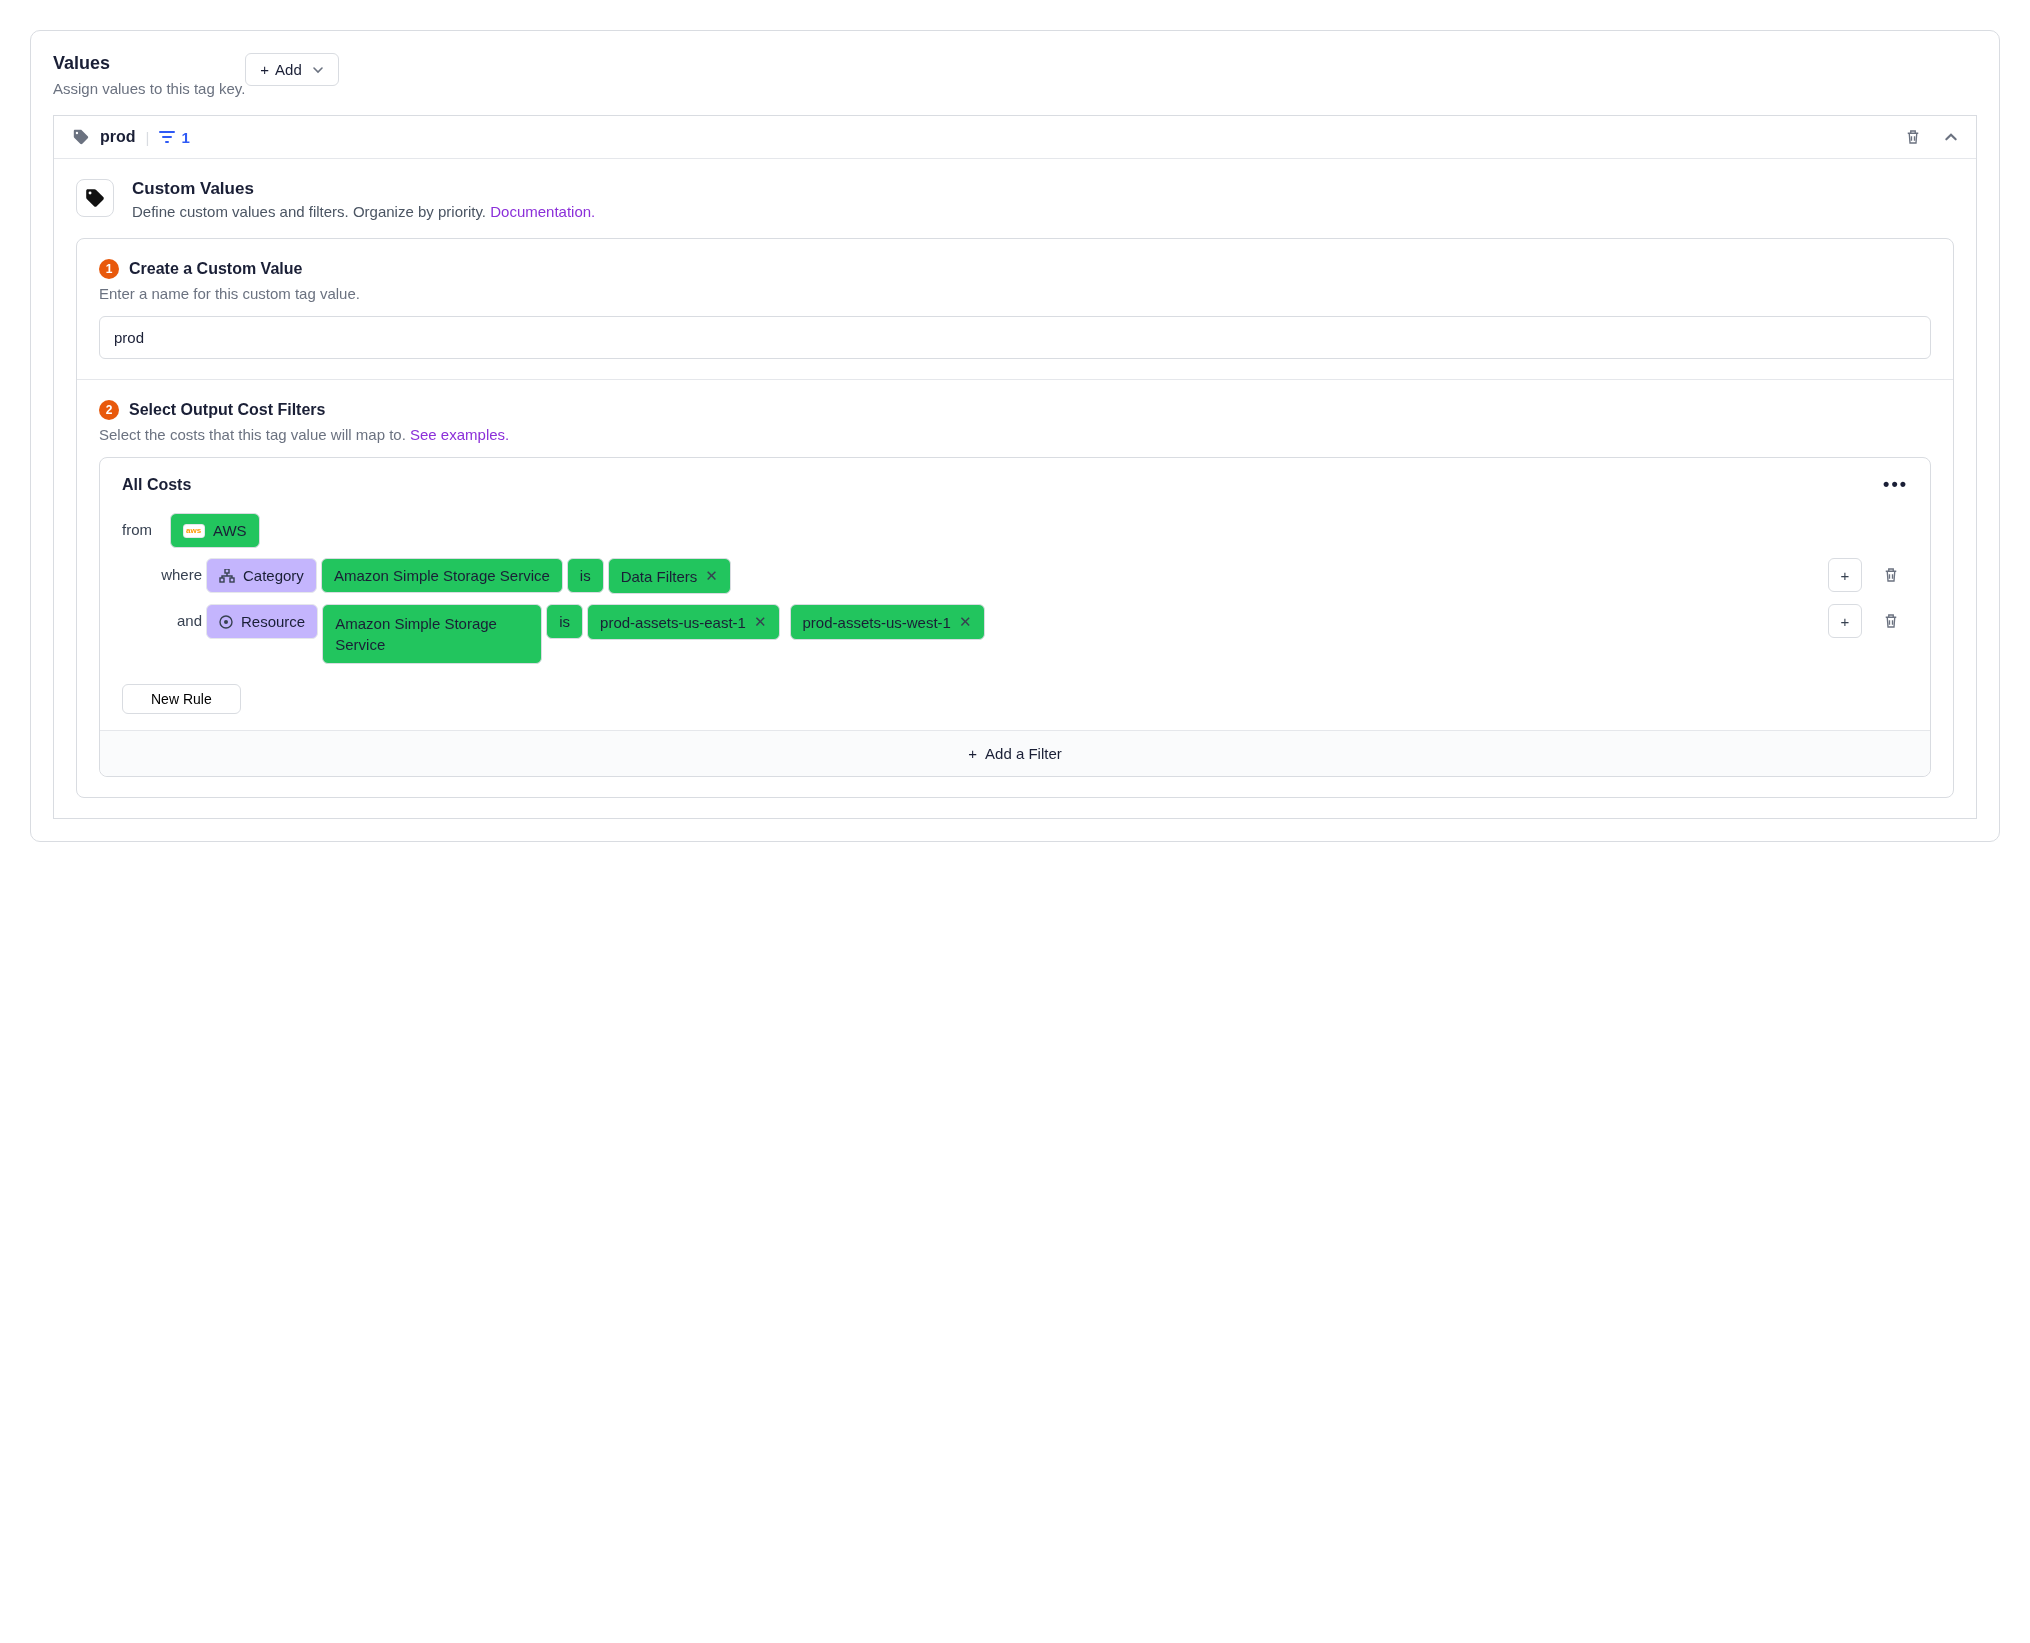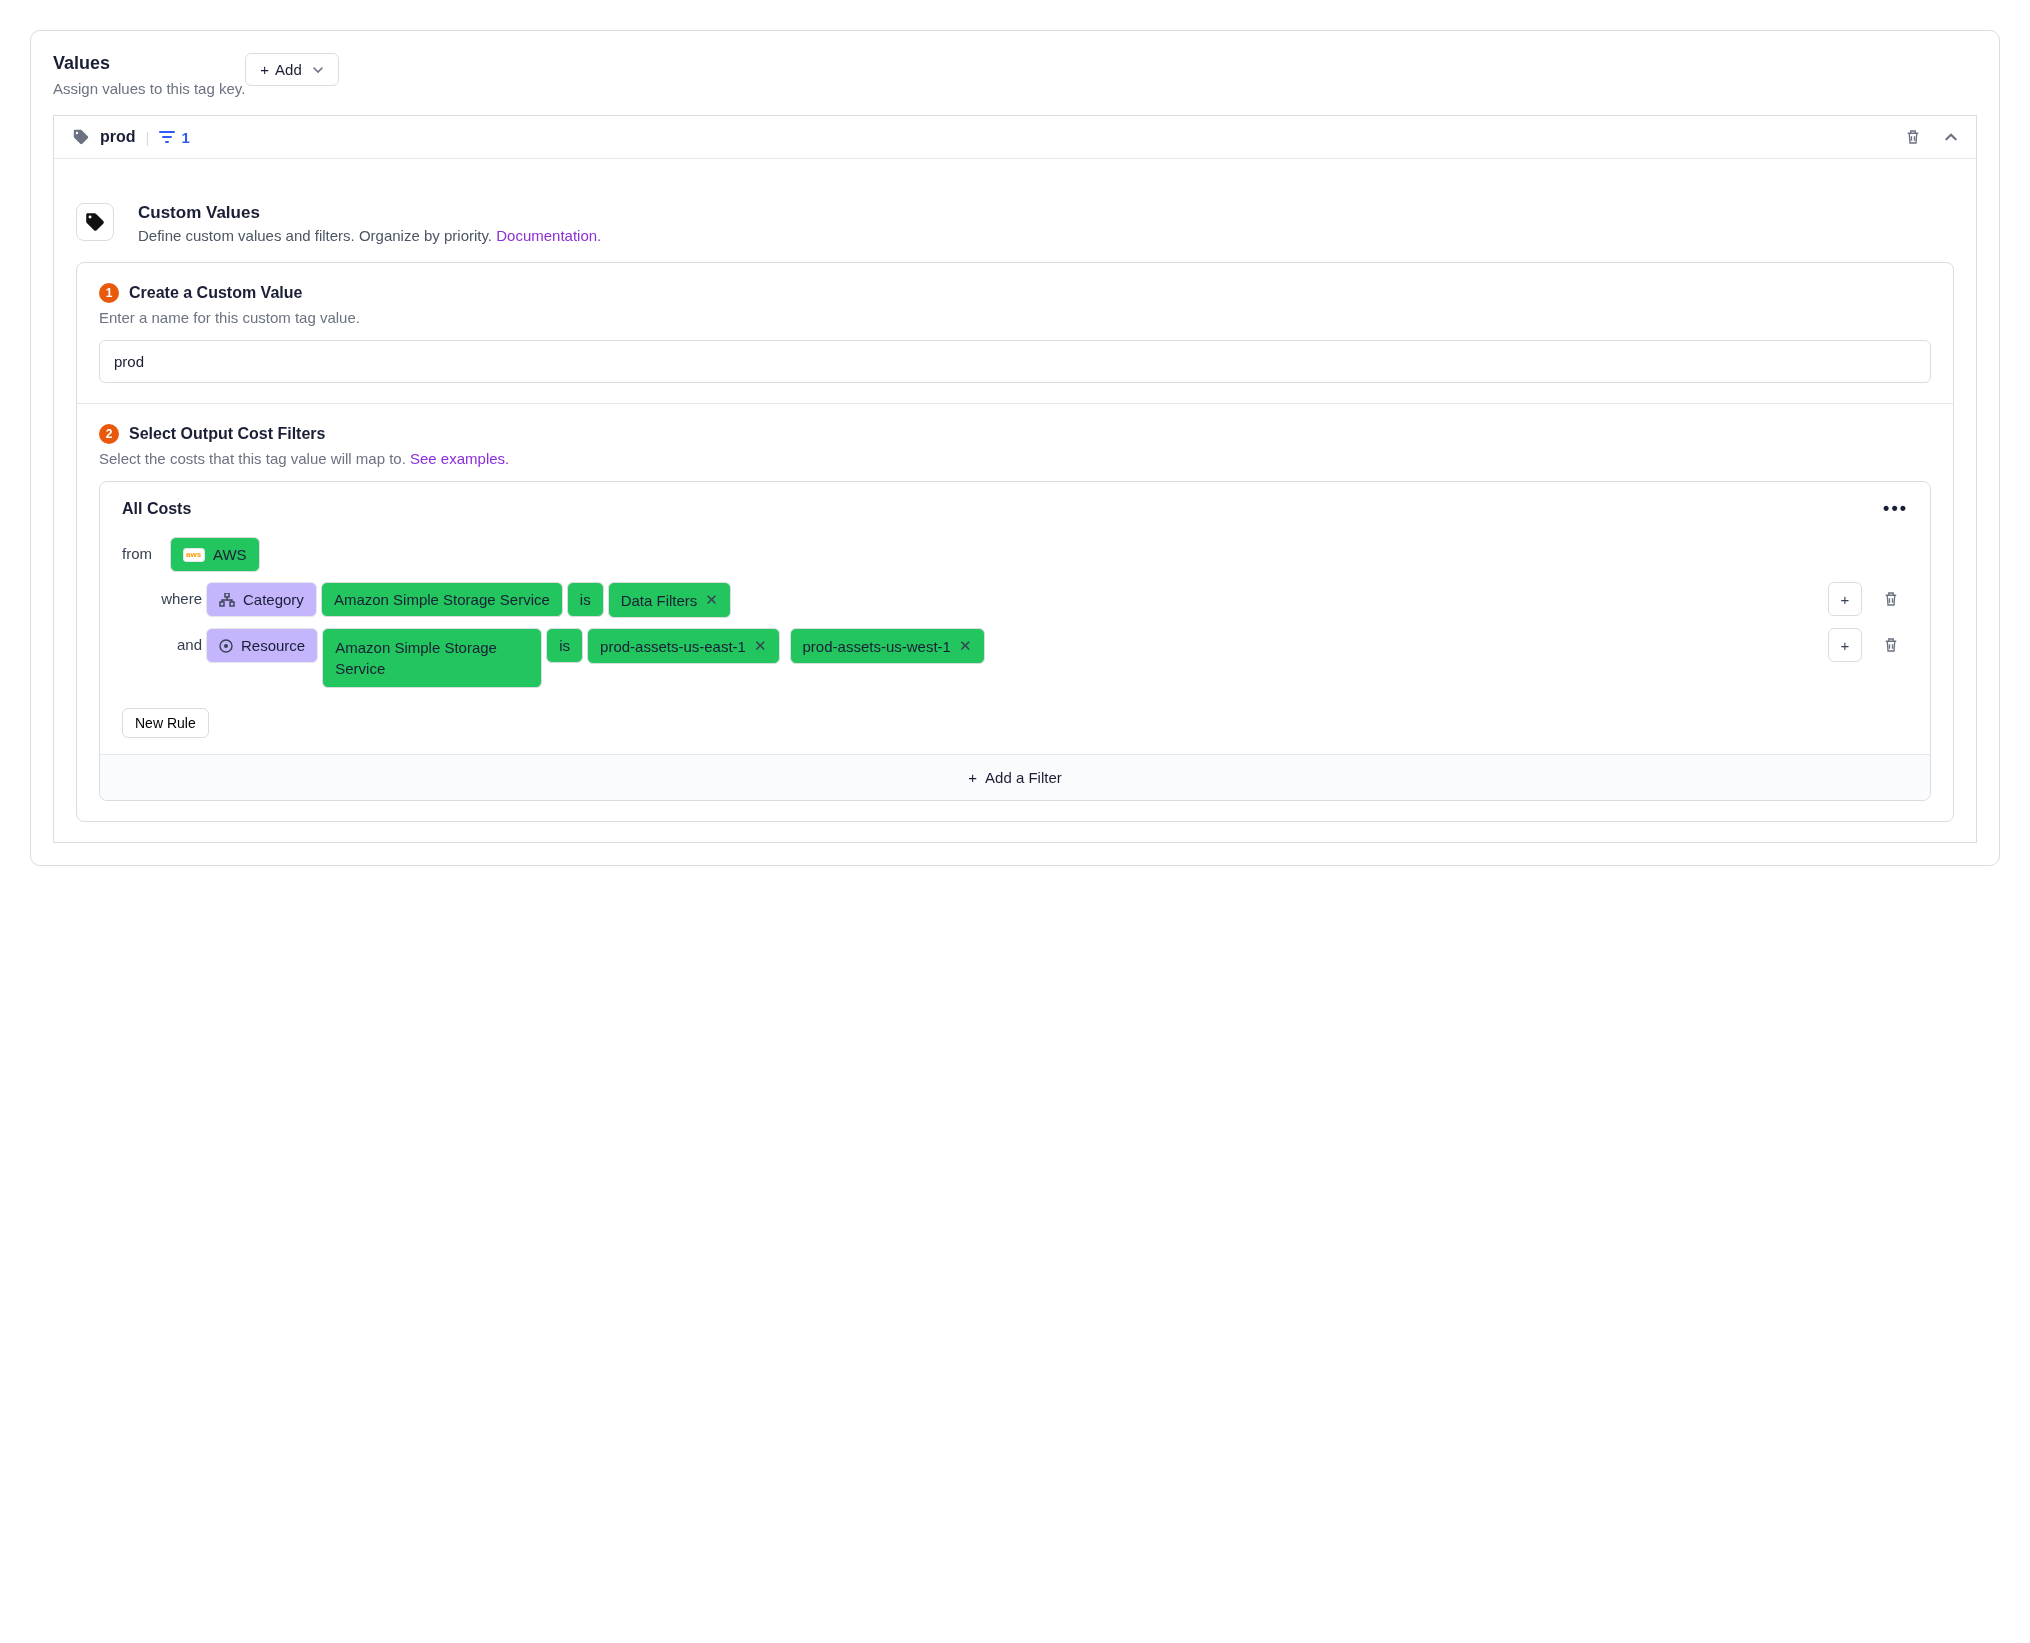--- a/index.html
+++ b/index.html
@@ -50,21 +50,21 @@
     background: #fff;
   }
   .vch-left { display: flex; align-items: center; gap: 10px; }
   .tag-icon { color: #6b7280; display:inline-flex; }
   .value-name { font-weight: 600; font-size: 16px; }
   .divider { color: #d9dce1; }
   .filter-count { display: inline-flex; align-items: center; gap: 6px; color: #2f5af5; font-weight: 600; }
   .vch-right { display: flex; align-items: center; gap: 22px; color: #6b7280; }
   .icon-btn { cursor: pointer; display: inline-flex; color: #6b7280; }
   .cv-body { padding: 20px 22px; }
-  .cv-head { display: flex; align-items: flex-start; gap: 24px; margin-bottom: 18px; margin-top: 24px; }
+  .cv-head { display: flex; align-items: flex-start; gap: 18px; margin-bottom: 18px; }
   .cv-head-icon {
     width: 38px; height: 38px; border: 1px solid #d9dce1; border-radius: 8px;
     display: flex; align-items: center; justify-content: center; background:#fff;
   }
   .cv-head-text h3 { font-size: 17px; font-weight: 700; margin-bottom: 4px; }
   .cv-head-text p { color: #4b5563; font-size: 15px; }
   a.doc-link { color: #8b2fd9; text-decoration: none; }
   .steps-box {
     border: 1px solid #d9dce1; border-radius: 8px; overflow: hidden;
   }
@@ -106,21 +106,21 @@
     width: 22px; height: 14px; background: linear-gradient(#fff,#fff);
     border:1px solid #e5e7eb; border-radius:3px; display:inline-block; position:relative;
   }
   .aws-icon::after { content:"aws"; font-size:8px; position:absolute; top:1px; left:2px; color:#ff9900; font-weight:700;}
   .row-actions { display:flex; gap:12px; margin-left:auto; align-items:flex-start; }
   .square-btn { width:34px; height:34px; border:1px solid #d9dce1; border-radius:6px;
      display:flex; align-items:center; justify-content:center; background:#fff; cursor:pointer; color:#374151;}
   .trash-btn { width:34px; height:34px; display:flex; align-items:center; justify-content:center; cursor:pointer; color:#6b7280;}
   .multi-vals { display:flex; flex-direction:row; gap:10px; }
   .new-rule-btn {
-    border:1px solid #d9dce1; border-radius:6px; padding:6px 12px; font-size:14px;
+    border:1px solid #d9dce1; border-radius:6px; padding:6px 28px; font-size:14px;
     background:#fff; cursor:pointer; margin-left: 0; margin-top: 10px;
   }
   .add-filter-bar {
     border-top:1px solid #e5e7eb; padding: 14px; text-align:center; background:#fafbfc;
     display:flex; align-items:center; justify-content:center; gap:8px; cursor:pointer;
     color:#1a1f36; font-size:15px;
     border-bottom-left-radius:8px; border-bottom-right-radius:8px;
   }
   svg { display:block; }
   .wide-chip { max-width: 220px; line-height:1.4; }

